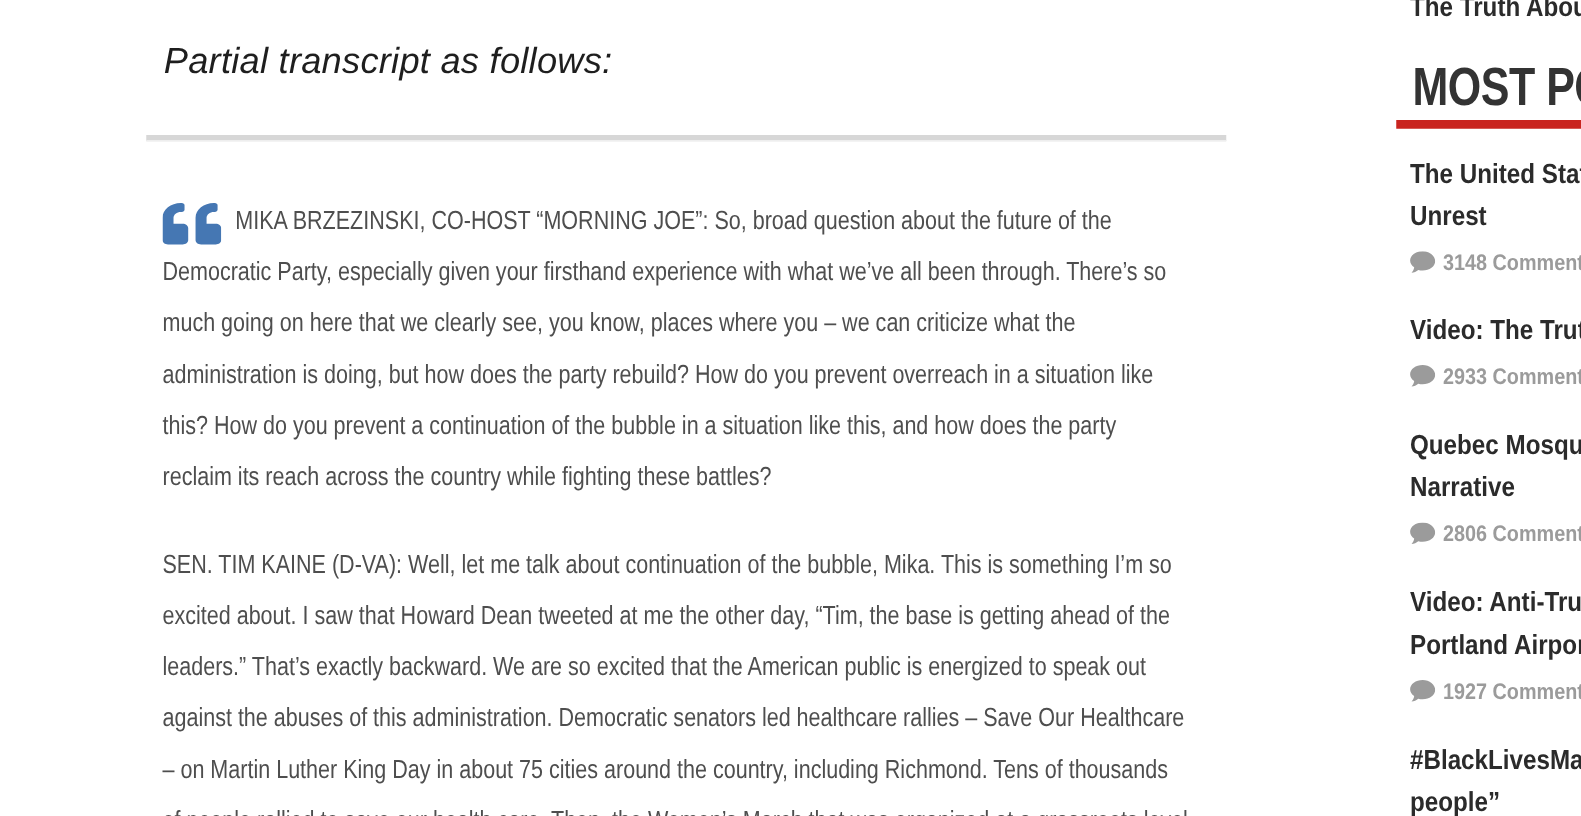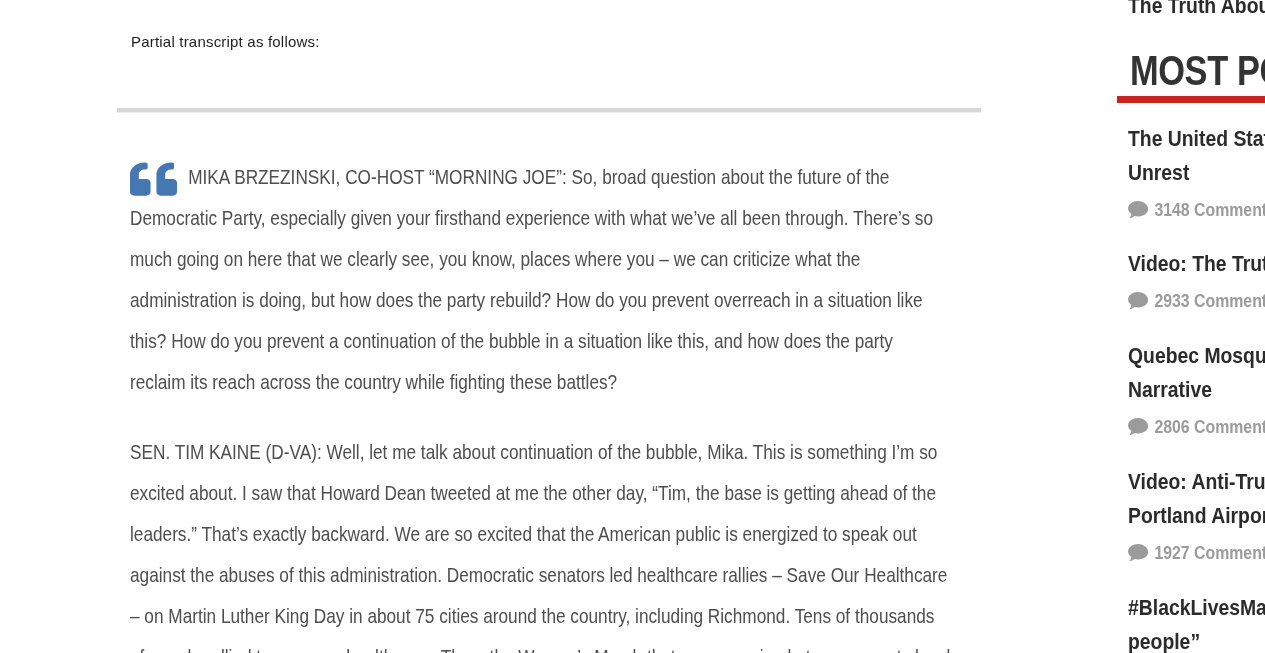--- a/index.html
+++ b/index.html
@@ -8,21 +8,21 @@
     position:relative; width:1265px; height:653px;
     overflow:hidden; background:#ffffff;
     font-family:"Liberation Sans", sans-serif;
   }
 
   
   .main { position:absolute; left:130px; top:0; width:860px; }
 
   .lede {
     position:absolute; left:1px; top:33px;
-    font-size:15px; color:#1e1e1e;
+    font-size:29px; font-style:italic; color:#1e1e1e;
     letter-spacing:0.2px; white-space:nowrap;
   }
 
   .divider {
     position:absolute; left:-13px; top:108px;
     width:864px; height:5px; background:#d7d7d7;
     border-bottom:1px solid #eeeeee;
   }
 
   .quote-icon { position:absolute; left:0px; top:160px; width:47px; height:38px; }

